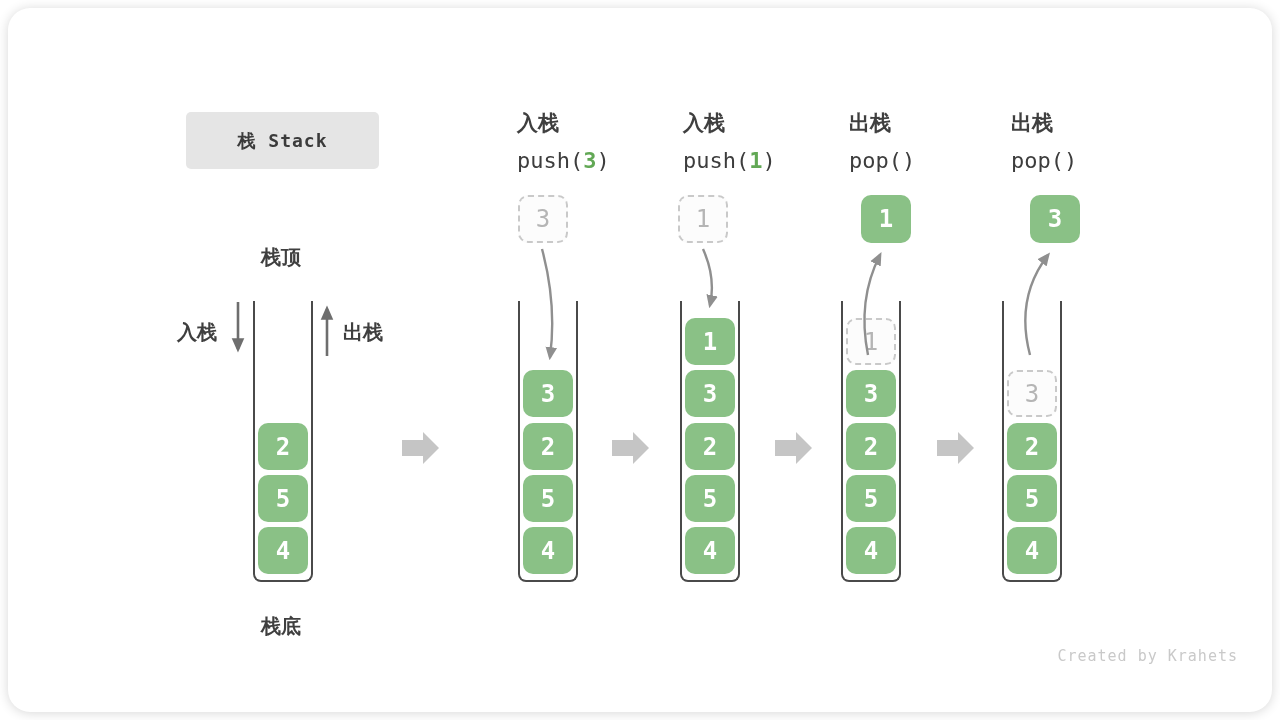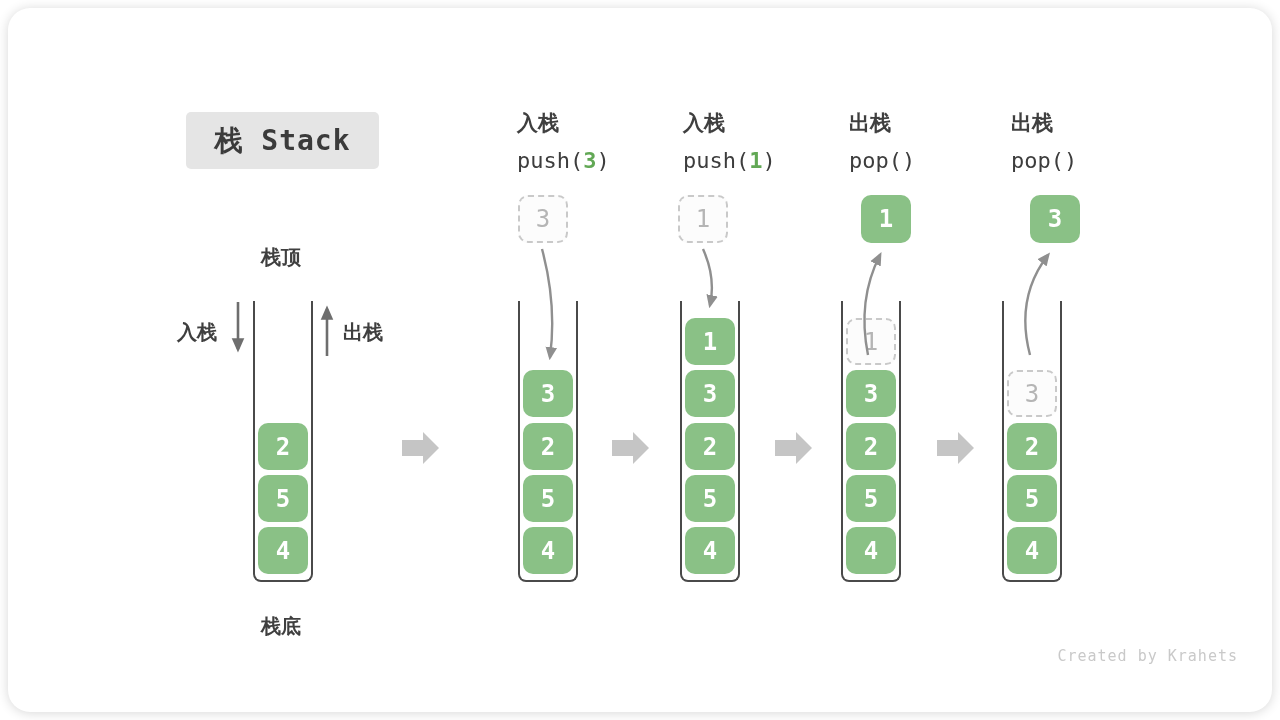--- a/index.html
+++ b/index.html
@@ -7,21 +7,21 @@
     --ghost-text:#b5b5b5; --wall-gray:#4a4a4a; --flow-arrow-gray:#c5c5c5;
     --curve-arrow-gray:#8f8f8f; --label-dark:#3f3f3f;
   }
   *{margin:0;padding:0;box-sizing:border-box}
   html,body{width:1280px;height:720px}
   body{background:#ffffff;font-family:"Liberation Sans",sans-serif;position:relative;overflow:hidden}
   .card{position:absolute;left:8px;top:8px;width:1264px;height:704px;background:#fff;
         border-radius:22px;box-shadow:0 1px 12px rgba(0,0,0,.16)}
   .title-box{position:absolute;left:186px;top:112px;width:193px;height:57px;background:#e5e5e5;
         border-radius:5px;display:flex;align-items:center;justify-content:center;
-        font-family:"DejaVu Sans Mono",monospace;font-size:28px;font-weight:bold;
+        font-family:"DejaVu Sans Mono",monospace;font-size:18px;font-weight:bold;
         color:#3b3b3b;letter-spacing:1px}
   .cjk-label{position:absolute;font-size:20px;font-weight:bold;color:var(--label-dark);white-space:nowrap}
   .op-header{position:absolute;top:109px}
   .op-cn{font-size:21px;font-weight:bold;color:var(--label-dark)}
   .op-code{margin-top:11px;font-family:"DejaVu Sans Mono",monospace;font-size:22px;color:#3d3d3d;white-space:nowrap}
   .op-code .arg{color:var(--code-green);font-weight:bold}
   .tube{position:absolute;top:301px;width:60px;height:281px;background:#fff;
         border:2px solid var(--wall-gray);border-top:none;border-radius:0 0 8px 8px}
   .block{position:absolute;width:50px;height:47px;border-radius:10px;background:var(--block-green);
         color:#fff;display:flex;align-items:center;justify-content:center;

